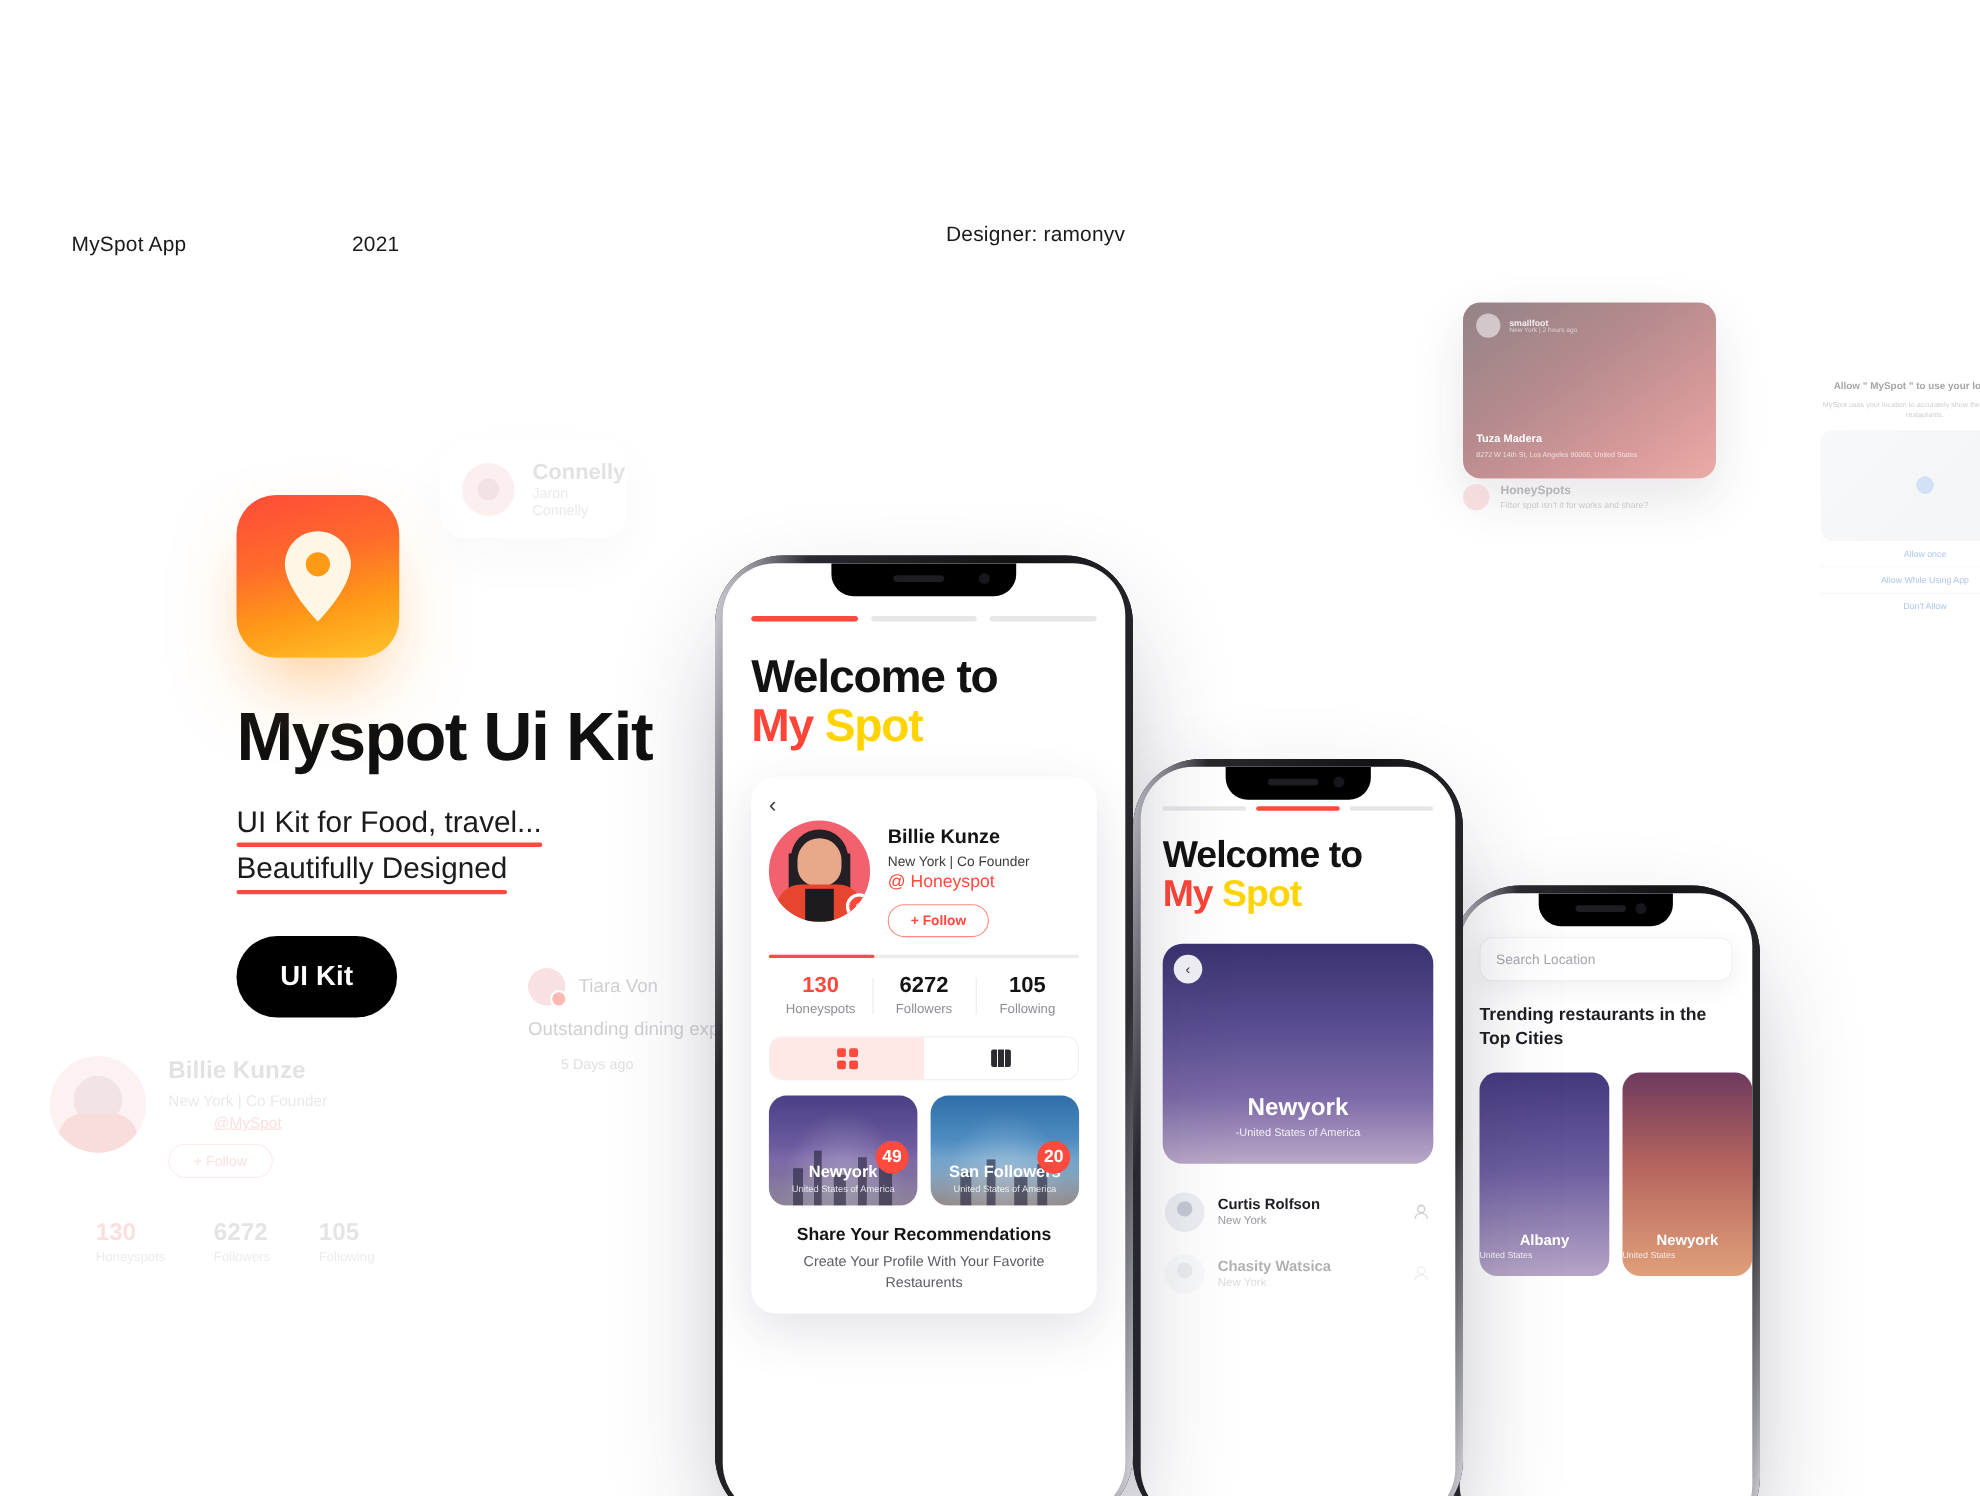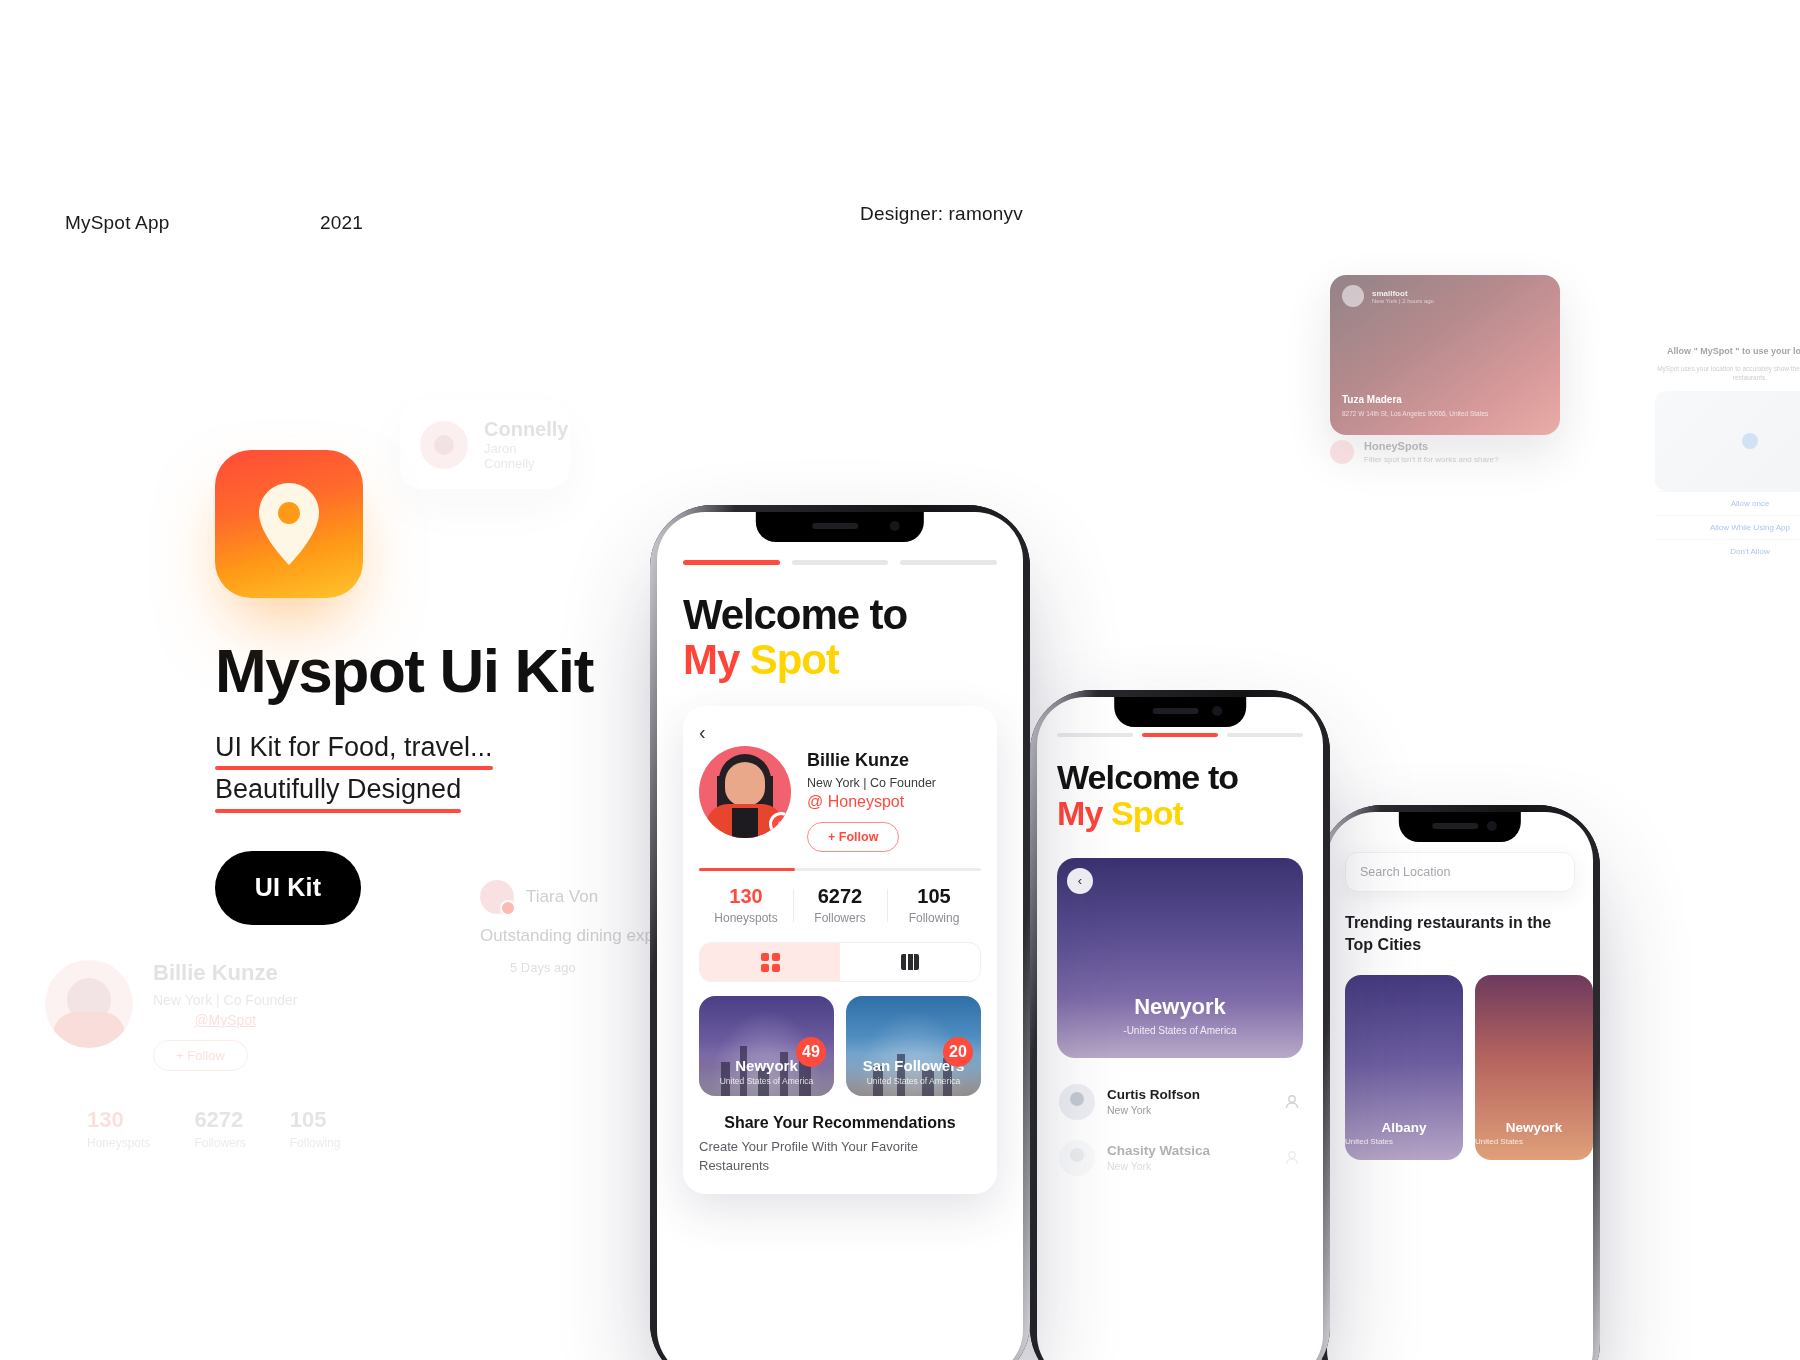--- a/index.html
+++ b/index.html
@@ -176,21 +176,21 @@
   .city .sky2{ position:absolute; left:0; right:0; bottom:0; height:42%;
      background:linear-gradient(180deg,rgba(20,20,40,.0),rgba(20,20,40,.35)); }
   .city .bld { position:absolute; bottom:0; background:rgba(25,22,48,.55); }
   .city .badge { position:absolute; right:8px; top:8px; width:30px; height:30px; border-radius:50%;
                  background:#FF4A3D; color:#fff; font-size:16px; font-weight:700;
                  display:flex; align-items:center; justify-content:center; z-index:4;margin-top:33px; }
   .city .cname { position:relative; z-index:3; color:#fff; font-size:15px; font-weight:700; text-align:center; }
   .city .csub  { position:relative; z-index:3; color:rgba(255,255,255,.82); font-size:8.5px; text-align:center; margin-top:2px; }
 
   .share-title { margin-top:18px; text-align:center; font-size:16px; font-weight:800; color:#141414; }
-  .share-sub   { margin-top:6px; font-size:13px; color:#5c5c64; line-height:1.45; }
+  .share-sub   { margin-top:6px; text-align:center; font-size:13px; color:#5c5c64; line-height:1.45; }
 
   
   #phone-2 { left:1030px; top:690px; width:300px; height:700px; }
   .p2-pad { padding:36px 20px 0 20px; }
   .p2-steps { display:flex; gap:9px; }
   .p2-steps .step { height:4px; }
   .p2-welcome { margin-top:22px; font-size:34px; font-weight:800; color:#121212; letter-spacing:-.9px; line-height:1.07; }
   .p2-card { margin-top:26px; position:relative; height:200px; border-radius:18px; overflow:hidden;
              background:linear-gradient(180deg,#3a3270 0%,#5b4f92 40%,#7d6aa8 70%,#b9a9c8 100%); }
   .p2-card .back { position:absolute; left:10px; top:10px; width:26px; height:26px; border-radius:50%;

